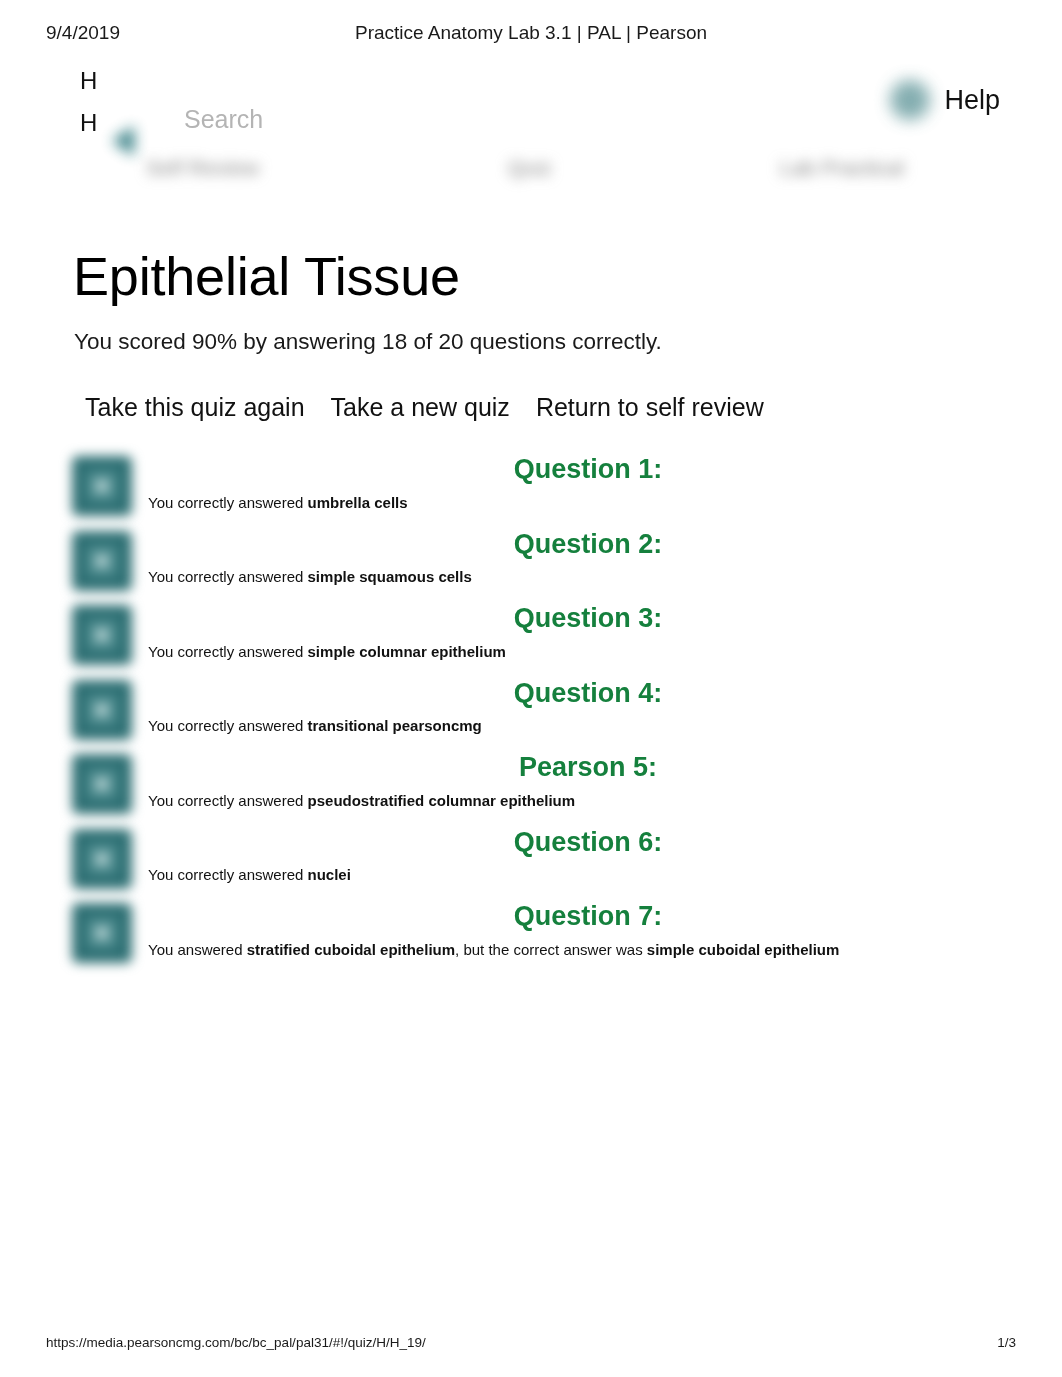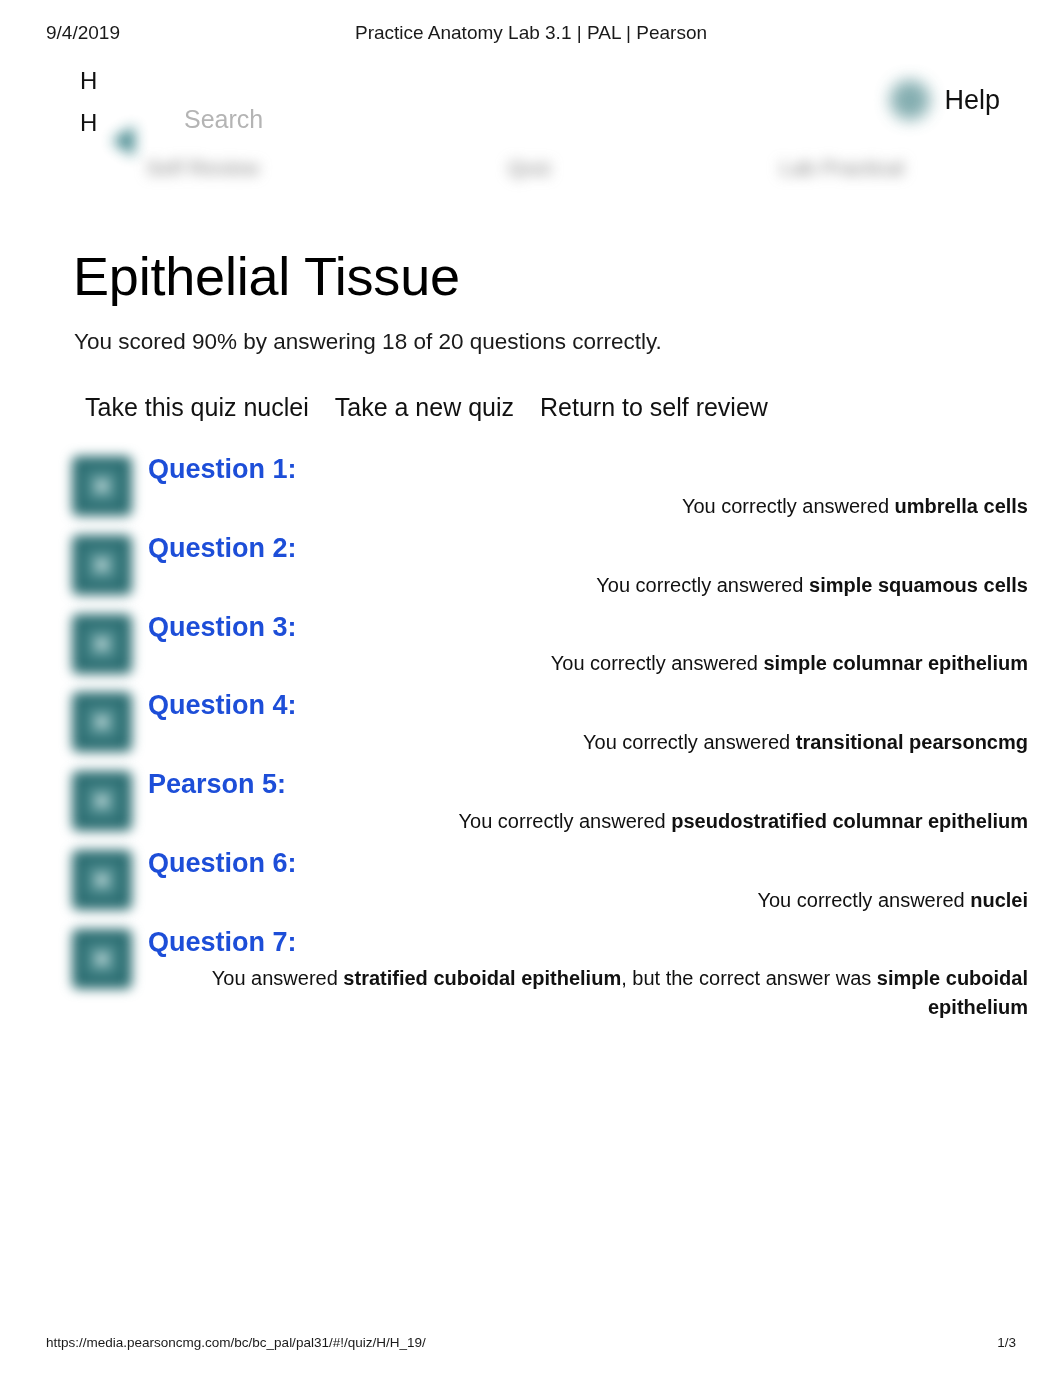--- a/index.html
+++ b/index.html
@@ -268,30 +268,30 @@
     background: #bcd6d7;
   }
   .q-body {
     flex: 1 1 auto;
     padding-left: 16px;
     max-width: 880px;
   }
   .q-head {
     font-size: 27px;
     font-weight: 700;
-    color: #1d4ed8;
+    color: #15803d;
     line-height: 1.18;
     margin: 0 0 6px 0;
+    text-align: center;
   }
   .q-ans {
-    font-size: 20px;
+    font-size: 15px;
     color: #111;
     line-height: 1.42;
     margin: 0;
-    text-align: right;
   }
   .q-ans b { font-weight: 700; }
 </style>
 </head>
 <body>
 
 <div class="print-header">
   <div class="ph-date">9/4/2019</div>
   <div class="ph-title">Practice Anatomy Lab 3.1 | PAL | Pearson</div>
 </div>
@@ -327,21 +327,21 @@
     <div class="tab tab-2">Lab Practical</div>
   </div>
 
   <div class="content">
 
     <h1 class="page-title">Epithelial Tissue</h1>
 
     <div class="score-line">You scored 90% by answering 18 of 20 questions correctly.</div>
 
     <div class="actions">
-      <a class="action-link">Take this quiz nuclei</a>
+      <a class="action-link">Take this quiz again</a>
       <a class="action-link">Take a new quiz</a>
       <a class="action-link">Return to self review</a>
     </div>
 
     <div class="qlist">
 
       <div class="qrow">
         <div class="q-thumb">
           <div class="sq-outer">
               <div class="sq-inner"></div>

